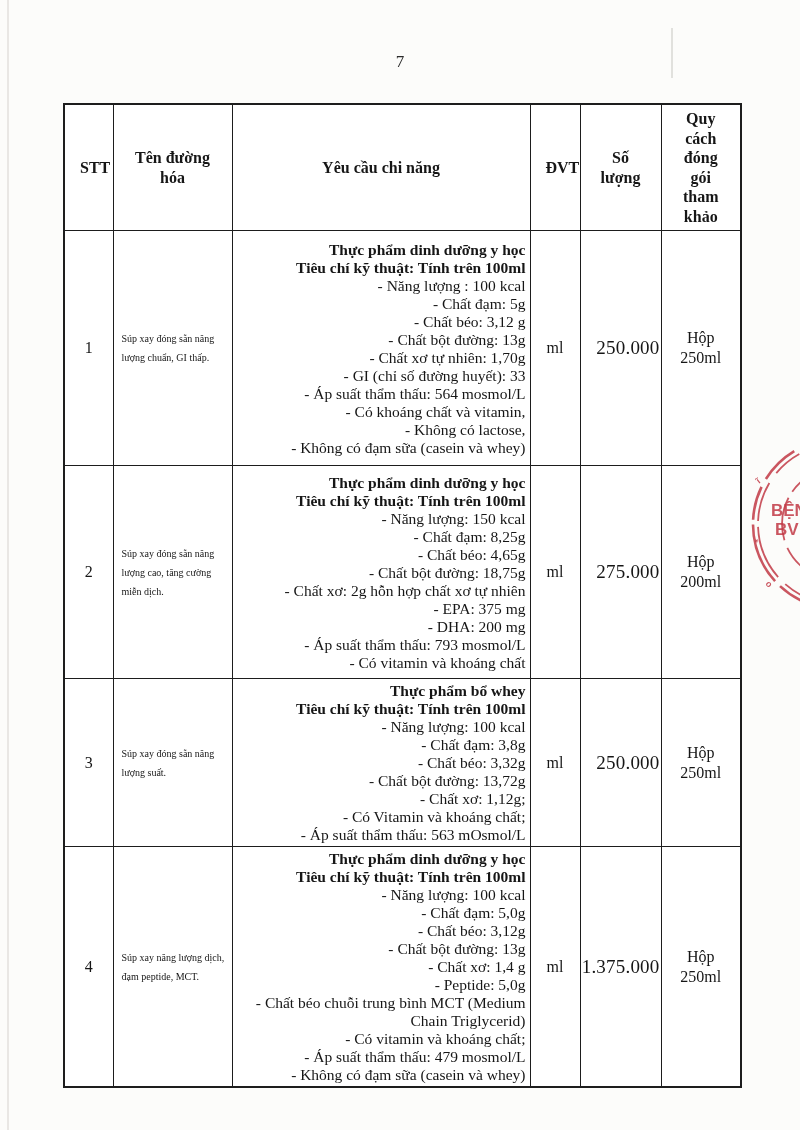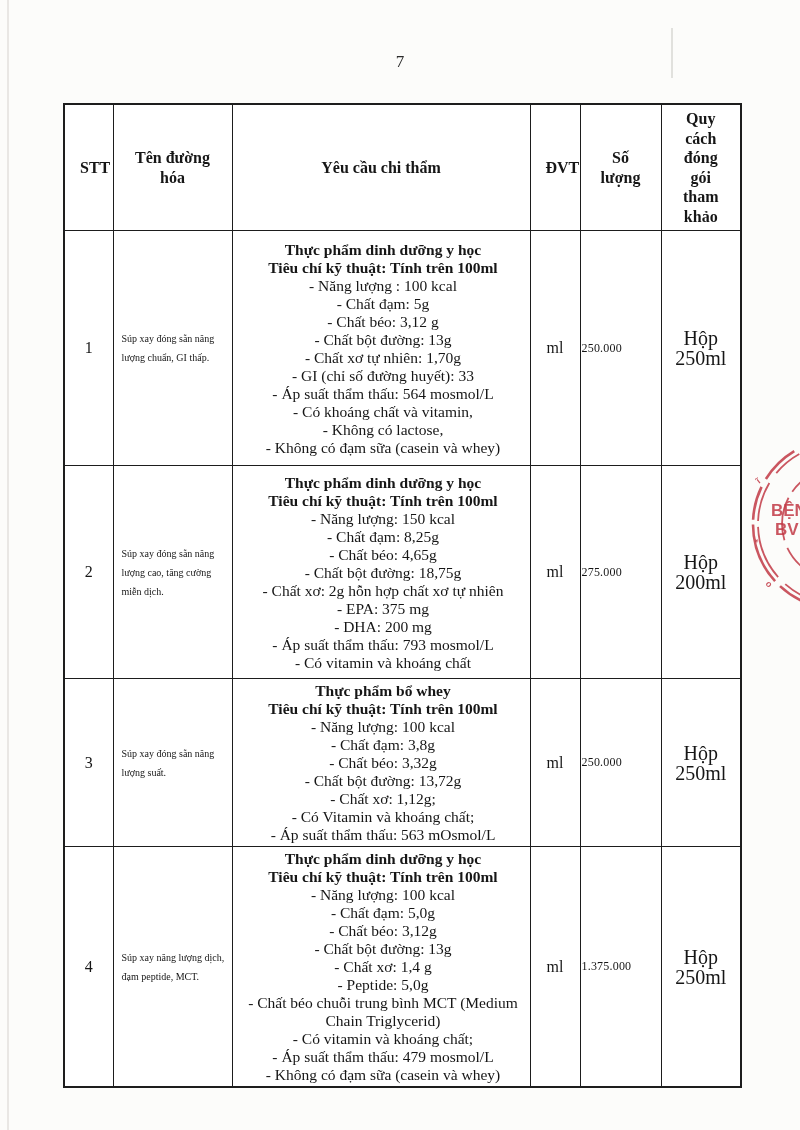--- a/index.html
+++ b/index.html
@@ -44,29 +44,29 @@
   tr.r1 { height: 235px; }
   tr.r2 { height: 213px; }
   tr.r3 { height: 165px; }
   tr.r4 { height: 240px; }
   td.stt { text-align: center; font-size: 16px; }
   td.pname {
     font-size: 10px; line-height: 19px;
     padding: 2px 4px 2px 8px; text-align: left;
   }
   td.detail {
-    vertical-align: top; text-align: center;
+    vertical-align: top; text-align: right;
     padding: 3px 4px 2px 8px;
     font-size: 15.5px; line-height: 18px;
   }
   .detail-bold { font-weight: bold; white-space: pre-line; }
   .detail-lines { white-space: pre-line; }
   td.unit { text-align: center; font-size: 16px; margin-left: 7px; }
-  td.qty { text-align: left; font-size: 12px; letter-spacing: .2px; }
-  td.pack { text-align: center; font-size: 20px; line-height: 20px; white-space: pre-line; }
+  td.qty { text-align: right; font-size: 19px; letter-spacing: .2px; }
+  td.pack { text-align: center; font-size: 16px; line-height: 20px; white-space: pre-line; }
   .stamp-wrap {
     position: absolute; left: 745px; top: 432px;
     width: 55px; height: 190px; overflow: hidden;
     pointer-events: none;
   }
   .stamp-wrap svg { position: absolute; left: 0; top: 0; }
 </style>
 </head>
 <body>
 
@@ -81,21 +81,21 @@
       <col style="width:119px">
       <col style="width:298px">
     <col style="width:50px">
       <col style="width:81px">
       <col style="width:80px">
   </colgroup>
   <tbody>
     <tr class="hdr-row">
       <th class="hdr">STT</th>
       <th class="hdr">Tên đường hóa</th>
-      <th class="hdr">Yêu cầu chi thẩm</th>
+      <th class="hdr">Yêu cầu chi năng</th>
       <th class="hdr">ĐVT</th>
       <th class="hdr">Số lượng</th>
       <th class="hdr">Quy cách đóng gói tham khảo</th>
     </tr>
 
     <tr class="r1">
       <td class="stt">1</td>
       <td class="pname">Súp xay đóng sẵn năng lượng chuẩn, GI thấp.</td>
       <td class="detail">
         <div class="detail-bold">Thực phẩm dinh dưỡng y học

